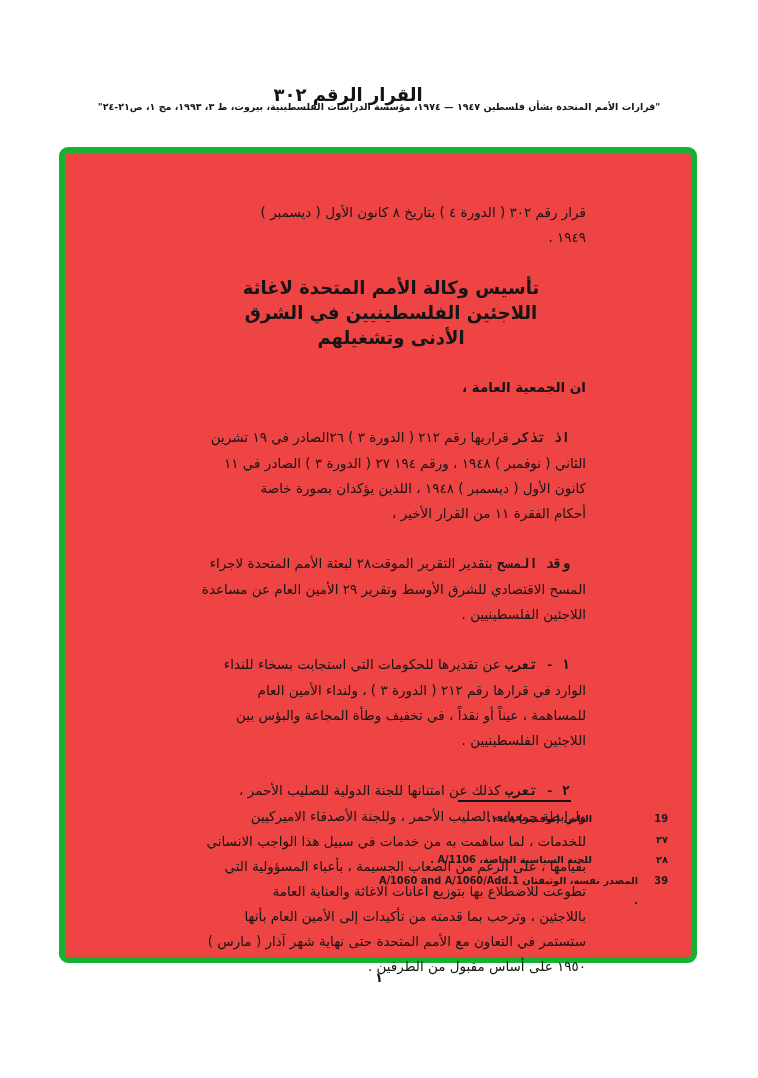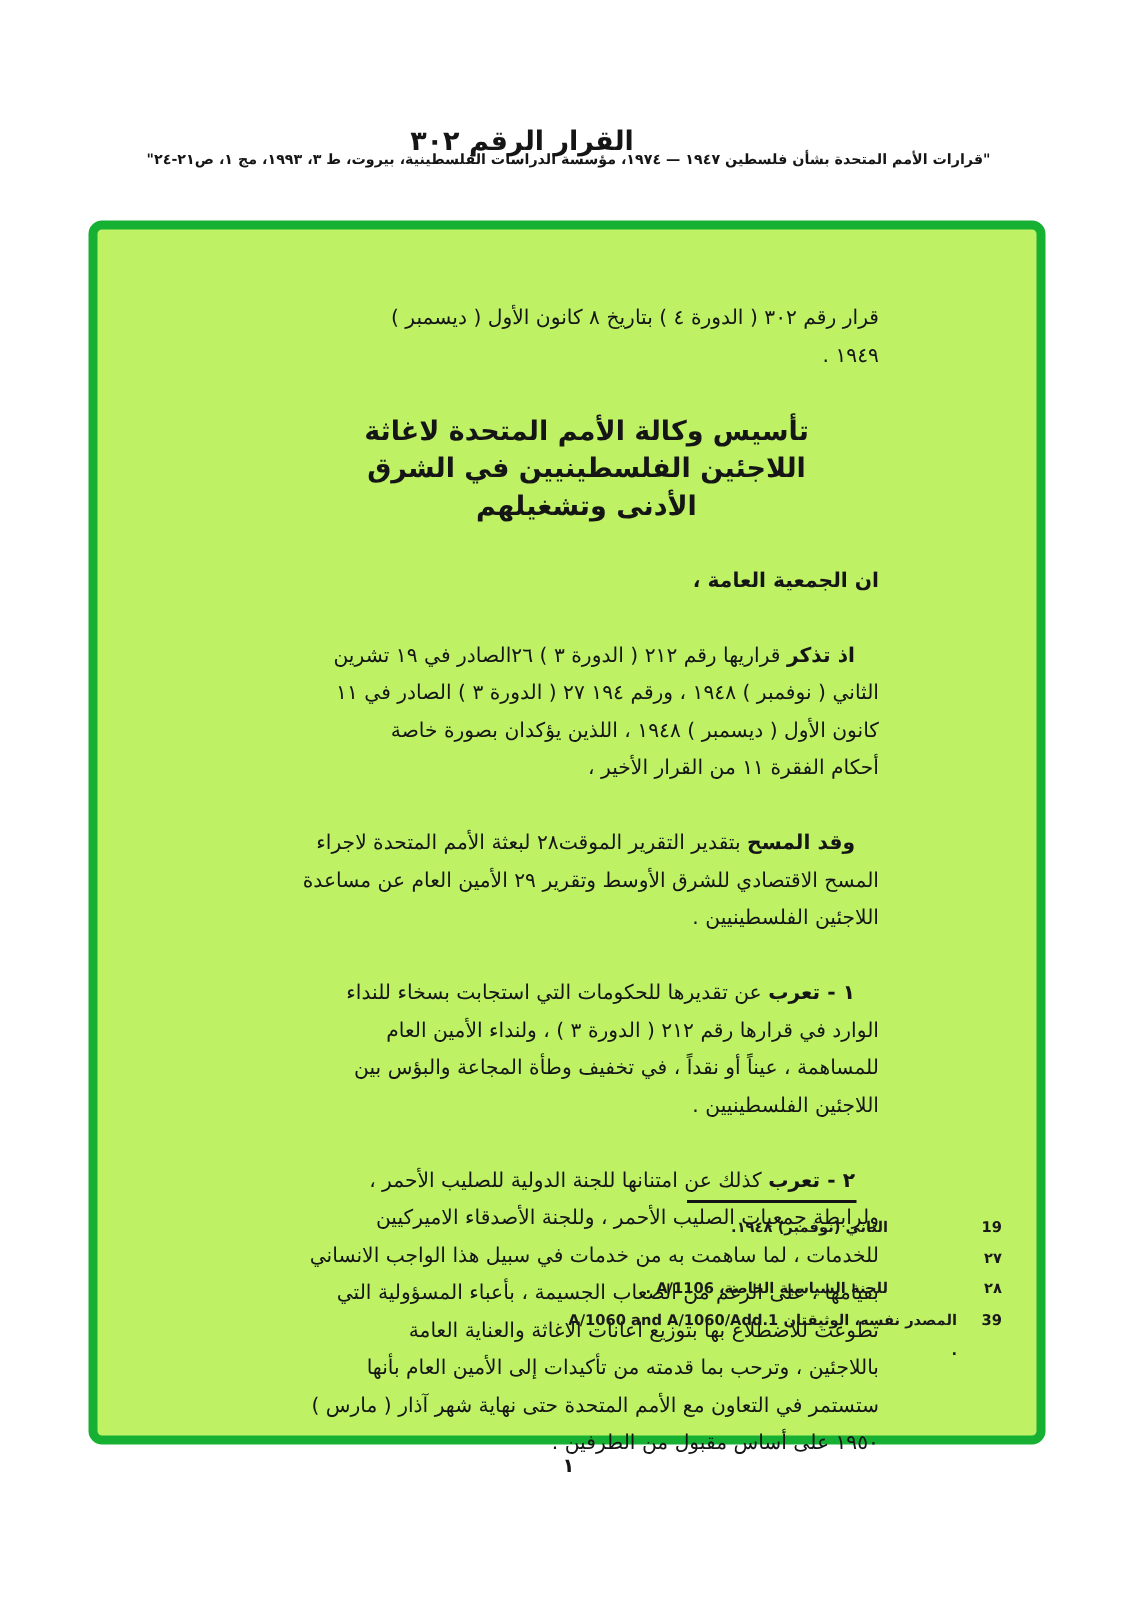--- a/index.html
+++ b/index.html
@@ -11,35 +11,35 @@
     position:absolute;top:84px;left:0;width:696px;text-align:center;
     font-size:18px;font-weight:bold;direction:rtl;
   }
   .source-line{
     position:absolute;top:101px;left:0;width:758px;text-align:center;
     font-size:9.5px;font-weight:bold;direction:rtl;white-space:nowrap;
   }
   .frame{
     position:absolute;left:59px;top:147px;width:638px;height:816px;
     box-sizing:border-box;border:6px solid #16b033;border-radius:9px;
-    background:#bef264;
+    background:#ef4444;
   }
   .content{
     position:absolute;top:22px;right:105px;width:390px;
     direction:rtl;text-align:right;font-size:13.5px;line-height:25px;
     white-space:pre-line;
   }
   .content p{margin:0;}
   .intro{margin:0 0 2px 0;}
   .doc-heading{
     font-weight:bold;text-align:center;margin:2px 0 4px 0;font-size:18px;
   }
   .salutation{font-weight:bold;margin-top:4px;}
   .para{text-indent:16px;margin-top:3px;}
-  .para b{font-weight:bold;}
+  .para b{font-weight:bold;font-family:Liberation Mono, monospace;}
   .fn-rule{
     position:absolute;left:393px;top:647px;width:113px;height:2px;background:#141414;
   }
   .footnotes{
     position:absolute;top:656px;right:23px;width:292px;
     direction:rtl;text-align:right;font-size:9.8px;font-weight:bold;
     line-height:20.5px;color:#1a1a1a;
   }
   .footnote{display:flex;align-items:flex-start;}
   .fn-num{flex:0 0 20px;}

